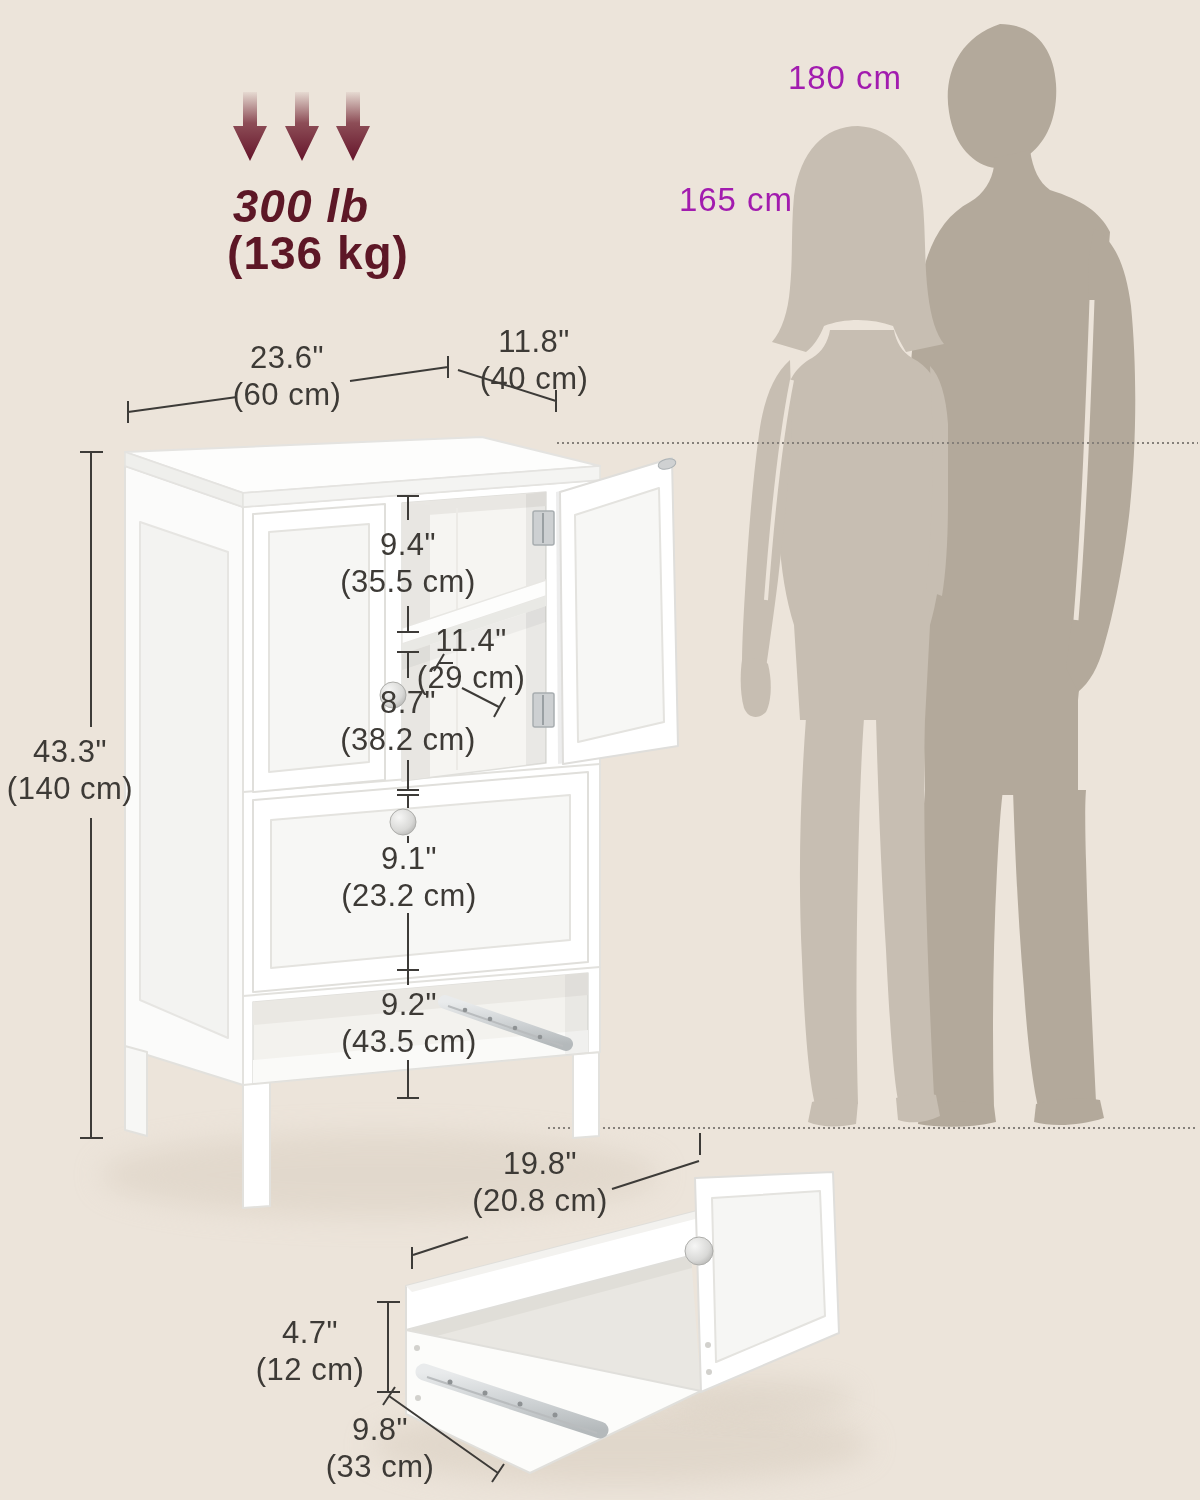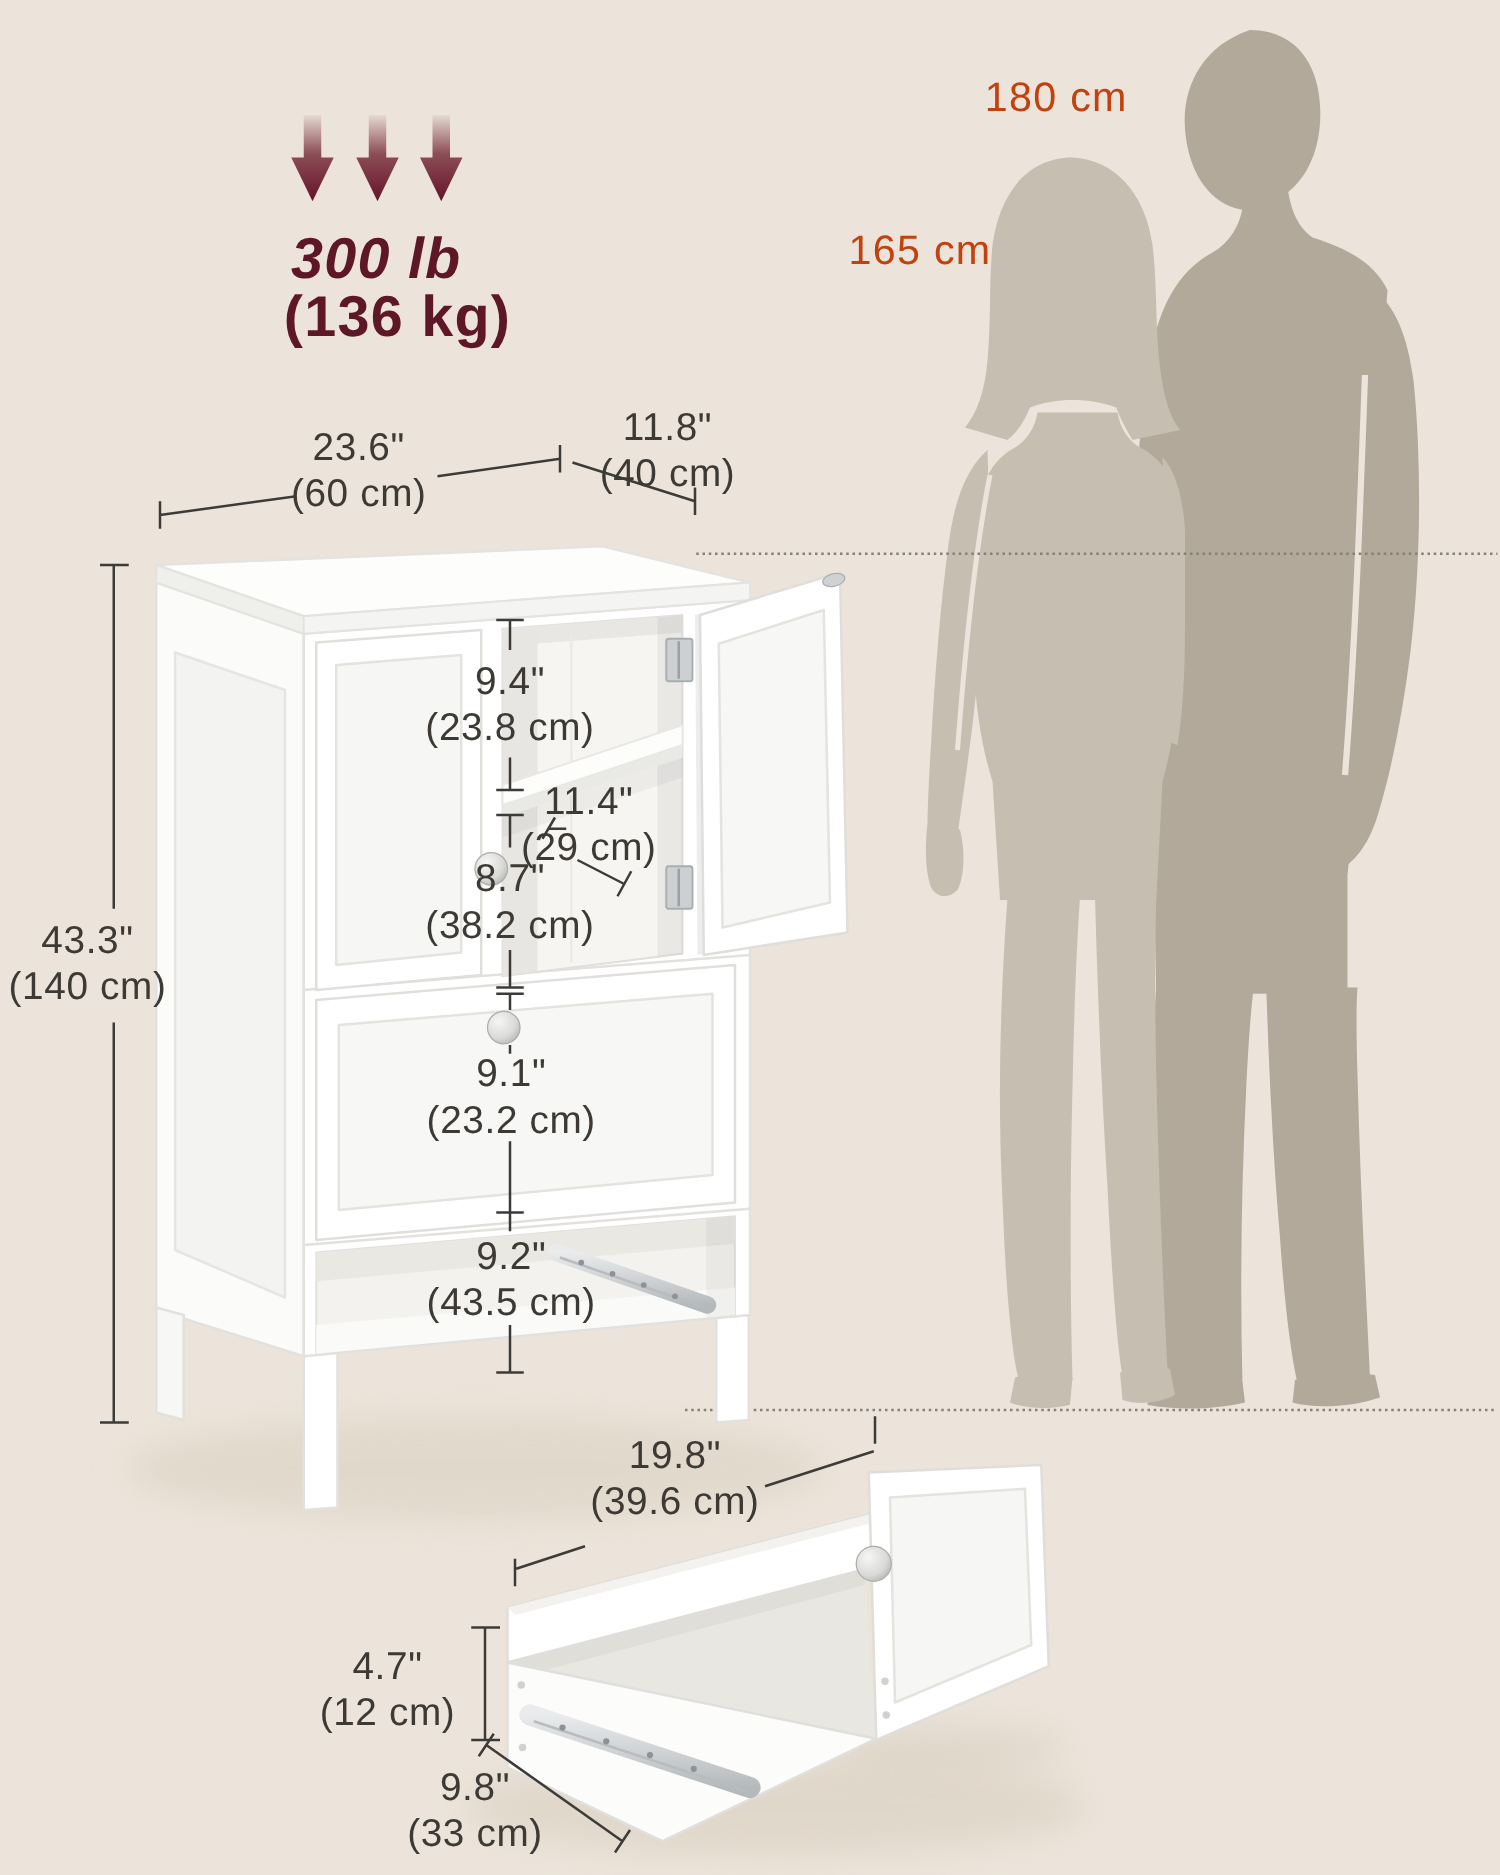--- a/index.html
+++ b/index.html
@@ -3,21 +3,21 @@
 <meta charset="utf-8">
 <style>
   html,body{margin:0;padding:0;background:#ece4da;}
   .stage{position:relative;width:1200px;height:1500px;background:#ece4da;overflow:hidden;
          font-family:"Liberation Sans",sans-serif;}
   .stage svg.art{position:absolute;left:0;top:0;}
   .lbl{position:absolute;transform:translate(-50%,-50%);text-align:center;white-space:nowrap;}
   .dim{font-size:31px;line-height:37px;color:#3d3a36;letter-spacing:.5px;}
   .dim span{display:block;}
   .weight{color:#5d1726;font-weight:bold;font-size:46px;line-height:48px;letter-spacing:1px;}
-  .person{font-size:33px;line-height:36px;color:#c2410c;letter-spacing:1px;}
+  .person{font-size:33px;line-height:36px;color:#a21caf;letter-spacing:1px;}
 </style>
 </head>
 <body>
 
 <div class="stage">
 
 <svg class="art" width="1200" height="1500" viewBox="0 0 1200 1500">
   <defs>
     <linearGradient id="arrowGrad" x1="0" y1="0" x2="0" y2="1">
       <stop offset="0" stop-color="#6d1b2b" stop-opacity="0.05"></stop>
@@ -205,41 +205,41 @@
 <div class="lbl dim" style="left:534px;top:360px;">
   <span>11.8"</span>
       <span>(40 cm)</span>
 </div>
 <div class="lbl dim" style="left:70px;top:770px;">
   <span>43.3"</span>
       <span>(140 cm)</span>
 </div>
 <div class="lbl dim" style="left:408px;top:563px;">
   <span>9.4"</span>
-      <span>(23.8 cm)</span>
+      <span>(35.5 cm)</span>
 </div>
 <div class="lbl dim" style="left:471px;top:659px;">
   <span>11.4"</span>
       <span>(29 cm)</span>
 </div>
 <div class="lbl dim" style="left:408px;top:721px;">
   <span>8.7"</span>
       <span>(38.2 cm)</span>
 </div>
 <div class="lbl dim" style="left:409px;top:877px;">
   <span>9.1"</span>
       <span>(23.2 cm)</span>
 </div>
 <div class="lbl dim" style="left:409px;top:1023px;">
   <span>9.2"</span>
       <span>(43.5 cm)</span>
 </div>
 <div class="lbl dim" style="left:540px;top:1182px;">
   <span>19.8"</span>
-      <span>(39.6 cm)</span>
+      <span>(20.8 cm)</span>
 </div>
 <div class="lbl dim" style="left:310px;top:1351px;">
   <span>4.7"</span>
       <span>(12 cm)</span>
 </div>
 <div class="lbl dim" style="left:380px;top:1448px;">
   <span>9.8"</span>
       <span>(33 cm)</span>
 </div>
 

